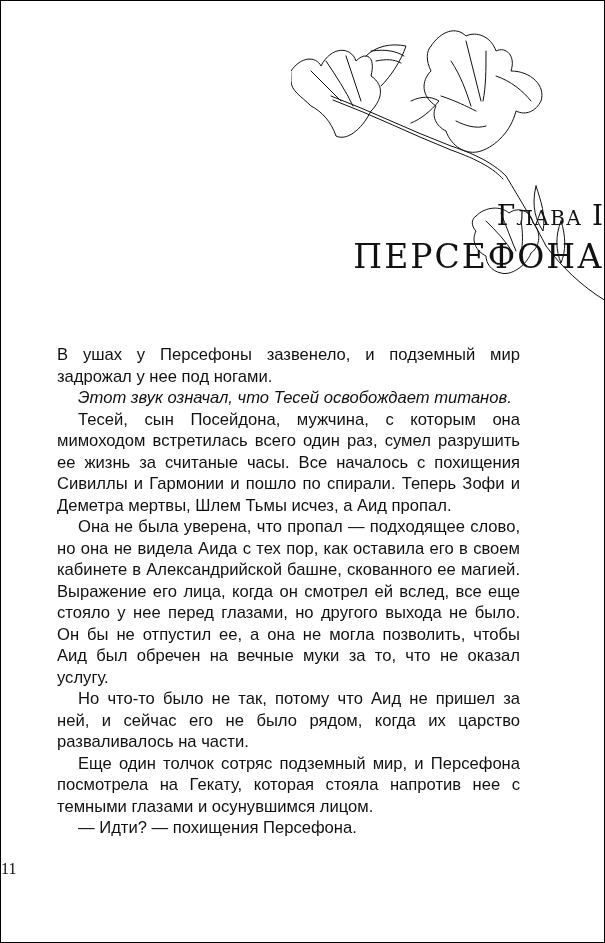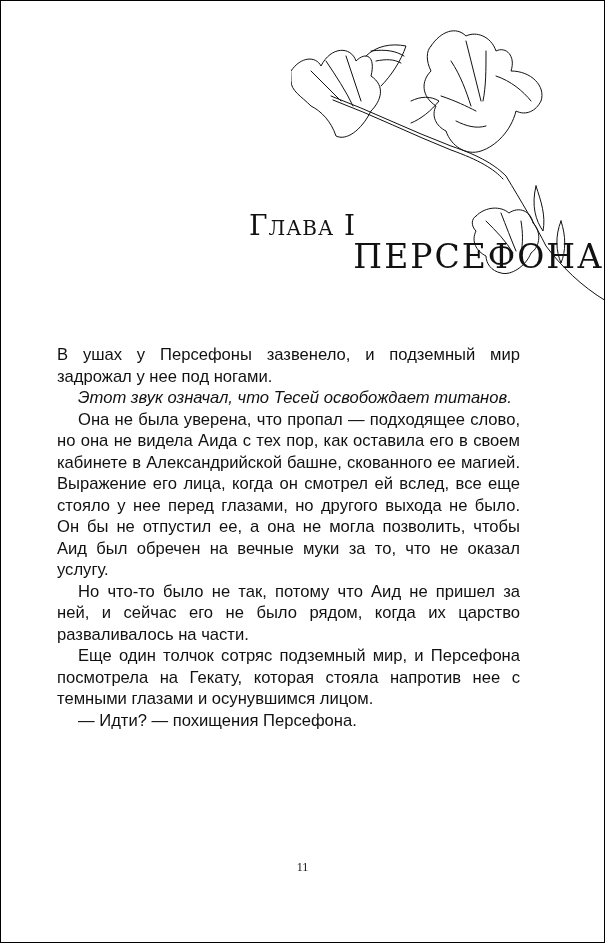--- a/index.html
+++ b/index.html
@@ -7,22 +7,22 @@
   .page {
     position: relative;
     width: 603px; height: 941px;
     border: 1px solid #000;
     background: #fff;
     overflow: hidden;
   }
   .flower { position: absolute; left: 290px; top: 0; width: 315px; height: 305px; }
   .flower path { fill: none; stroke: #111; stroke-width: 1; stroke-linejoin: round; stroke-linecap: round; }
   .chapter-label {
-    position: absolute; left: 0; width: 100%; top: 208px;
-    text-align: center;
+    position: absolute; left: 0; width: 100%; top: 198px;
+    text-align: right;
     font-family: "DejaVu Serif", serif;
     font-size: 28px; color: #111; letter-spacing: 1px;
     font-variant: small-caps;
   }
   .chapter-title {
     position: absolute; left: 0; width: 100%; top: 236px;
     text-align: right;
     font-family: "DejaVu Serif", serif;
     font-size: 33px; color: #111; letter-spacing: 2px;
   }
@@ -30,23 +30,22 @@
     position: absolute; left: 56px; top: 343px; width: 463px;
     font-family: Liberation Sans, sans-serif;
     font-size: 16.6px; line-height: 21.5px; color: #111;
     text-align: justify;
   }
   .body-text p { margin: 0; text-indent: 21px; hyphens: auto; }
   .body-text p.first { text-indent: 0; }
   .body-text p.italic { font-style: italic; }
   .page-number {
     position: absolute; left: 0; width: 100%; top: 859px;
-    text-align: center;
     font-family: "Liberation Serif", serif;
-    font-size: 12px; color: #111;
+    font-size: 16px; color: #111;
   }
 </style>
 </head>
 <body>
 
 <div class="page">
 
   <svg class="flower" viewBox="0 0 315 305">
 
     <path d="M40 95 C80 110 120 130 160 145 C190 155 205 165 215 175 C230 200 245 225 255 245 C270 265 290 285 315 300"></path>
@@ -68,20 +67,21 @@
     <path d="M185 215 C195 205 210 205 218 212 C228 205 240 210 242 222 C250 230 250 245 240 252 C235 265 220 275 210 272 C200 270 195 262 195 255 C185 250 180 240 185 230 C180 225 180 218 185 215 Z"></path>
     <path d="M195 220 C205 230 215 240 222 252 M210 212 C215 225 220 238 225 250 M230 220 C232 232 232 242 230 252"></path>
   </svg>
 
   <div class="chapter-label">Глава I</div>
   <div class="chapter-title">ПЕРСЕФОНА</div>
 
   <div class="body-text">
     <p class="first">В ушах у Персефоны зазвенело, и подземный мир задрожал у нее под ногами.</p>
     <p class="italic">Этот звук означал, что Тесей освобождает титанов.</p>
+    <p>Тесей, сын Посейдона, мужчина, с которым она мимоходом встретилась всего один раз, сумел разрушить ее жизнь за считаные часы. Все началось с похищения Сивиллы и Гармонии и пошло по спирали. Теперь Зофи и Деметра мертвы, Шлем Тьмы исчез, а Аид пропал.</p>
     <p>Она не была уверена, что пропал — подходящее слово, но она не видела Аида с тех пор, как оставила его в своем кабинете в Александрийской башне, скованного ее магией. Выражение его лица, когда он смотрел ей вслед, все еще стояло у нее перед глазами, но другого выхода не было. Он бы не отпустил ее, а она не могла позволить, чтобы Аид был обречен на вечные муки за то, что не оказал услугу.</p>
     <p>Но что-то было не так, потому что Аид не пришел за ней, и сейчас его не было рядом, когда их царство разваливалось на части.</p>
     <p>Еще один толчок сотряс подземный мир, и Персефона посмотрела на Гекату, которая стояла напротив нее с темными глазами и осунувшимся лицом.</p>
     <p>— Идти? — похищения Персефона.</p>
   </div>
 
   <div class="page-number">11</div>
 </div>
 
 </body></html>

